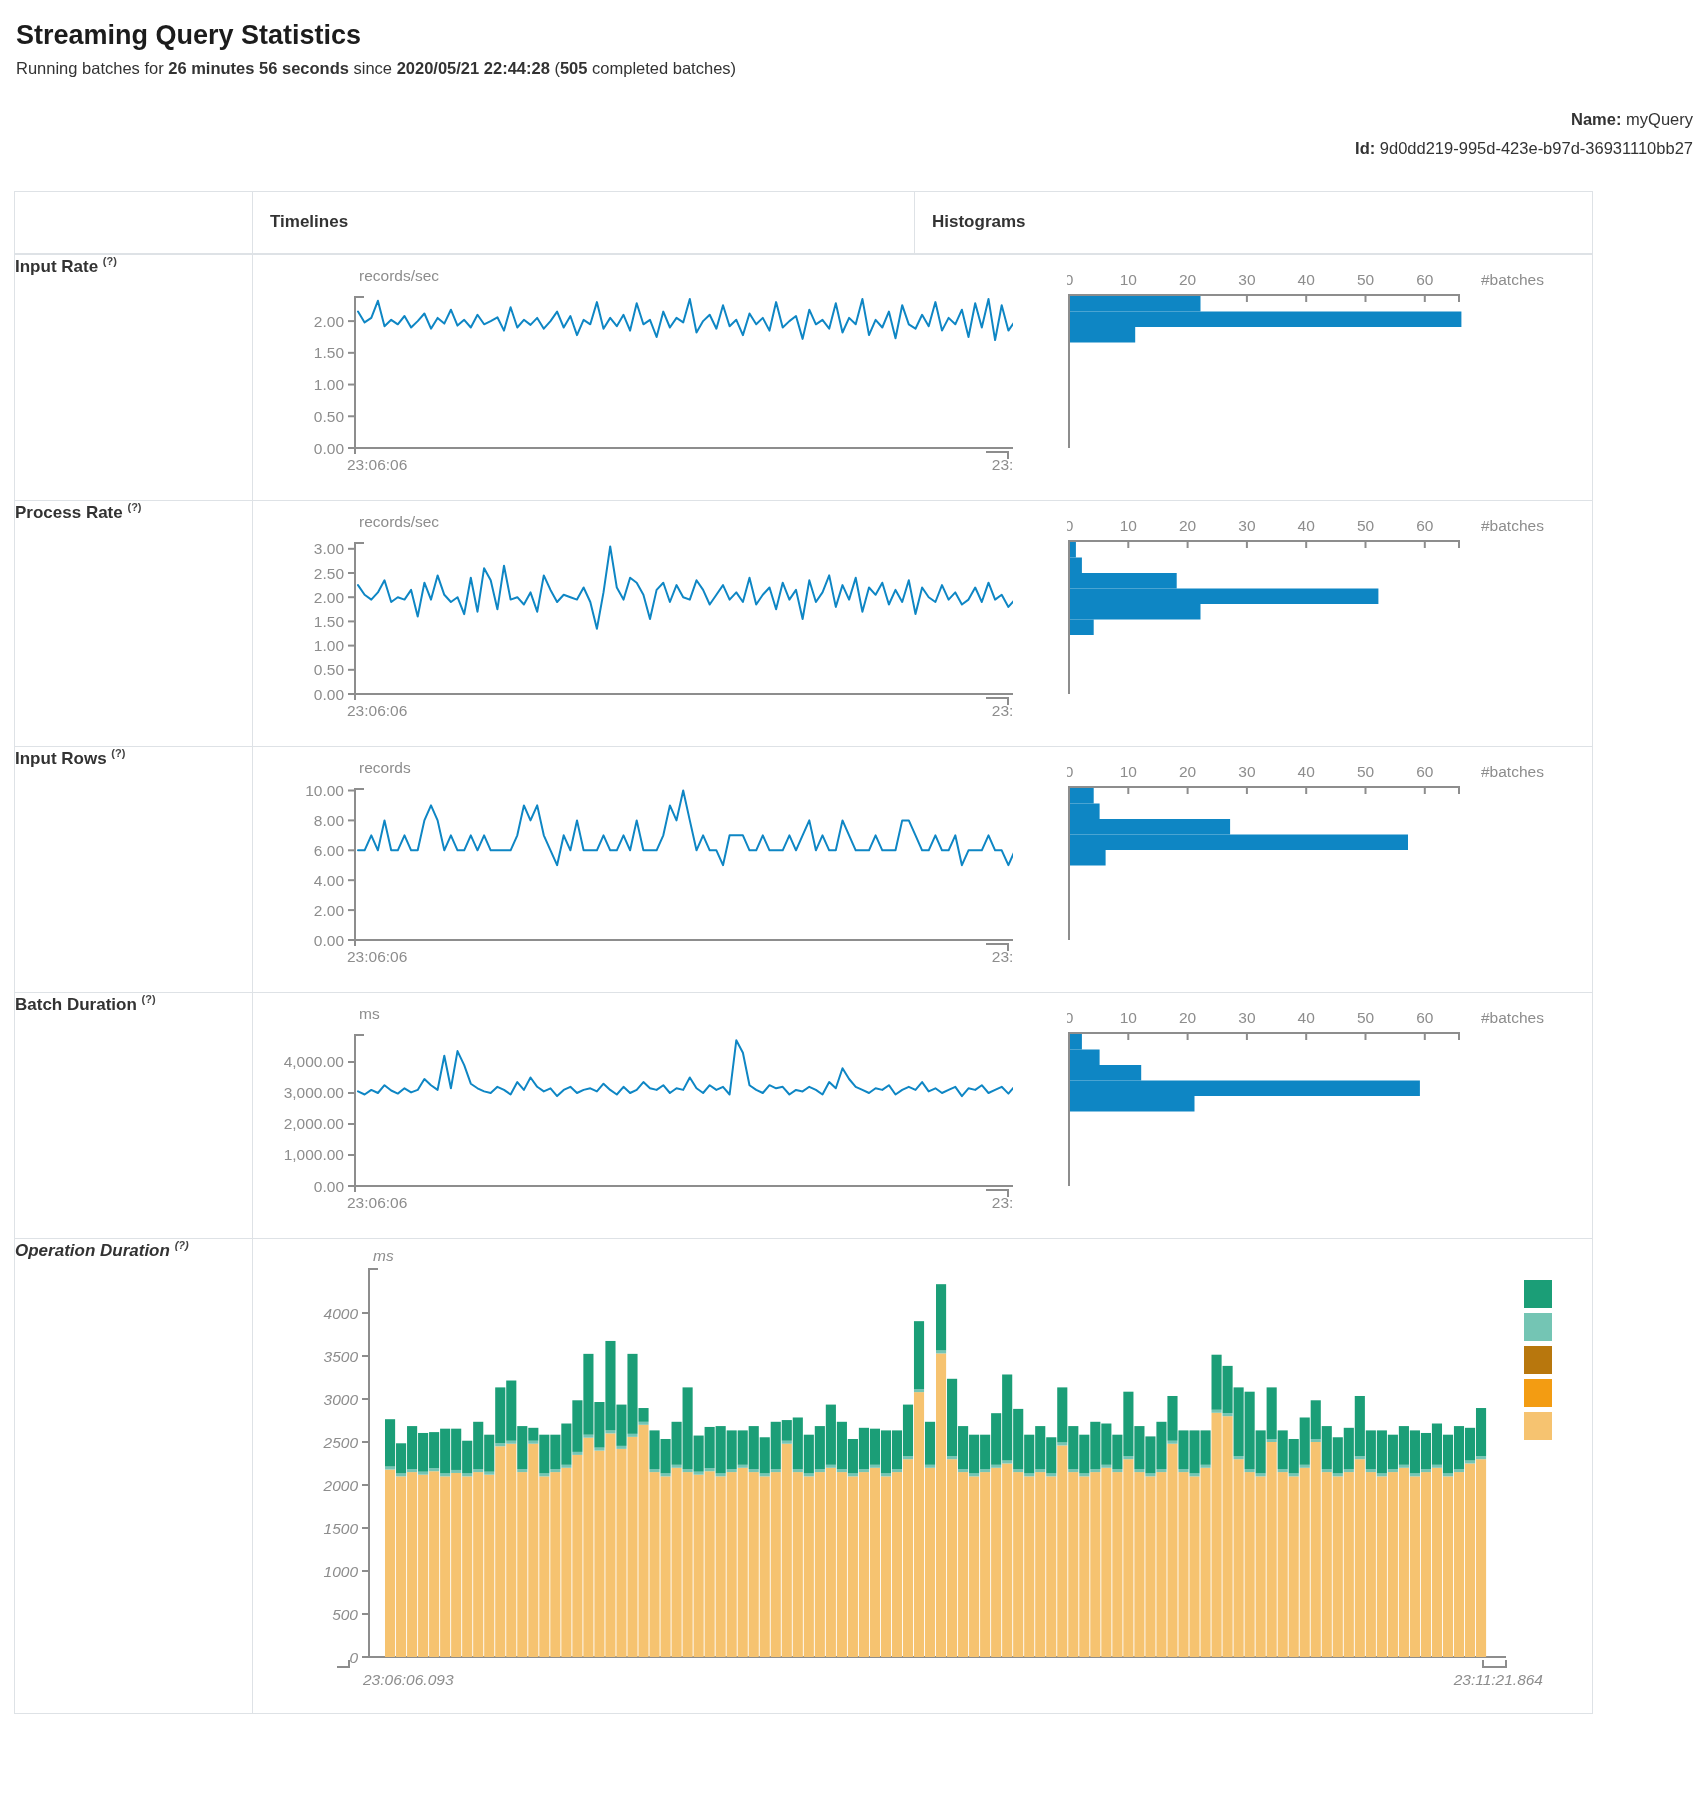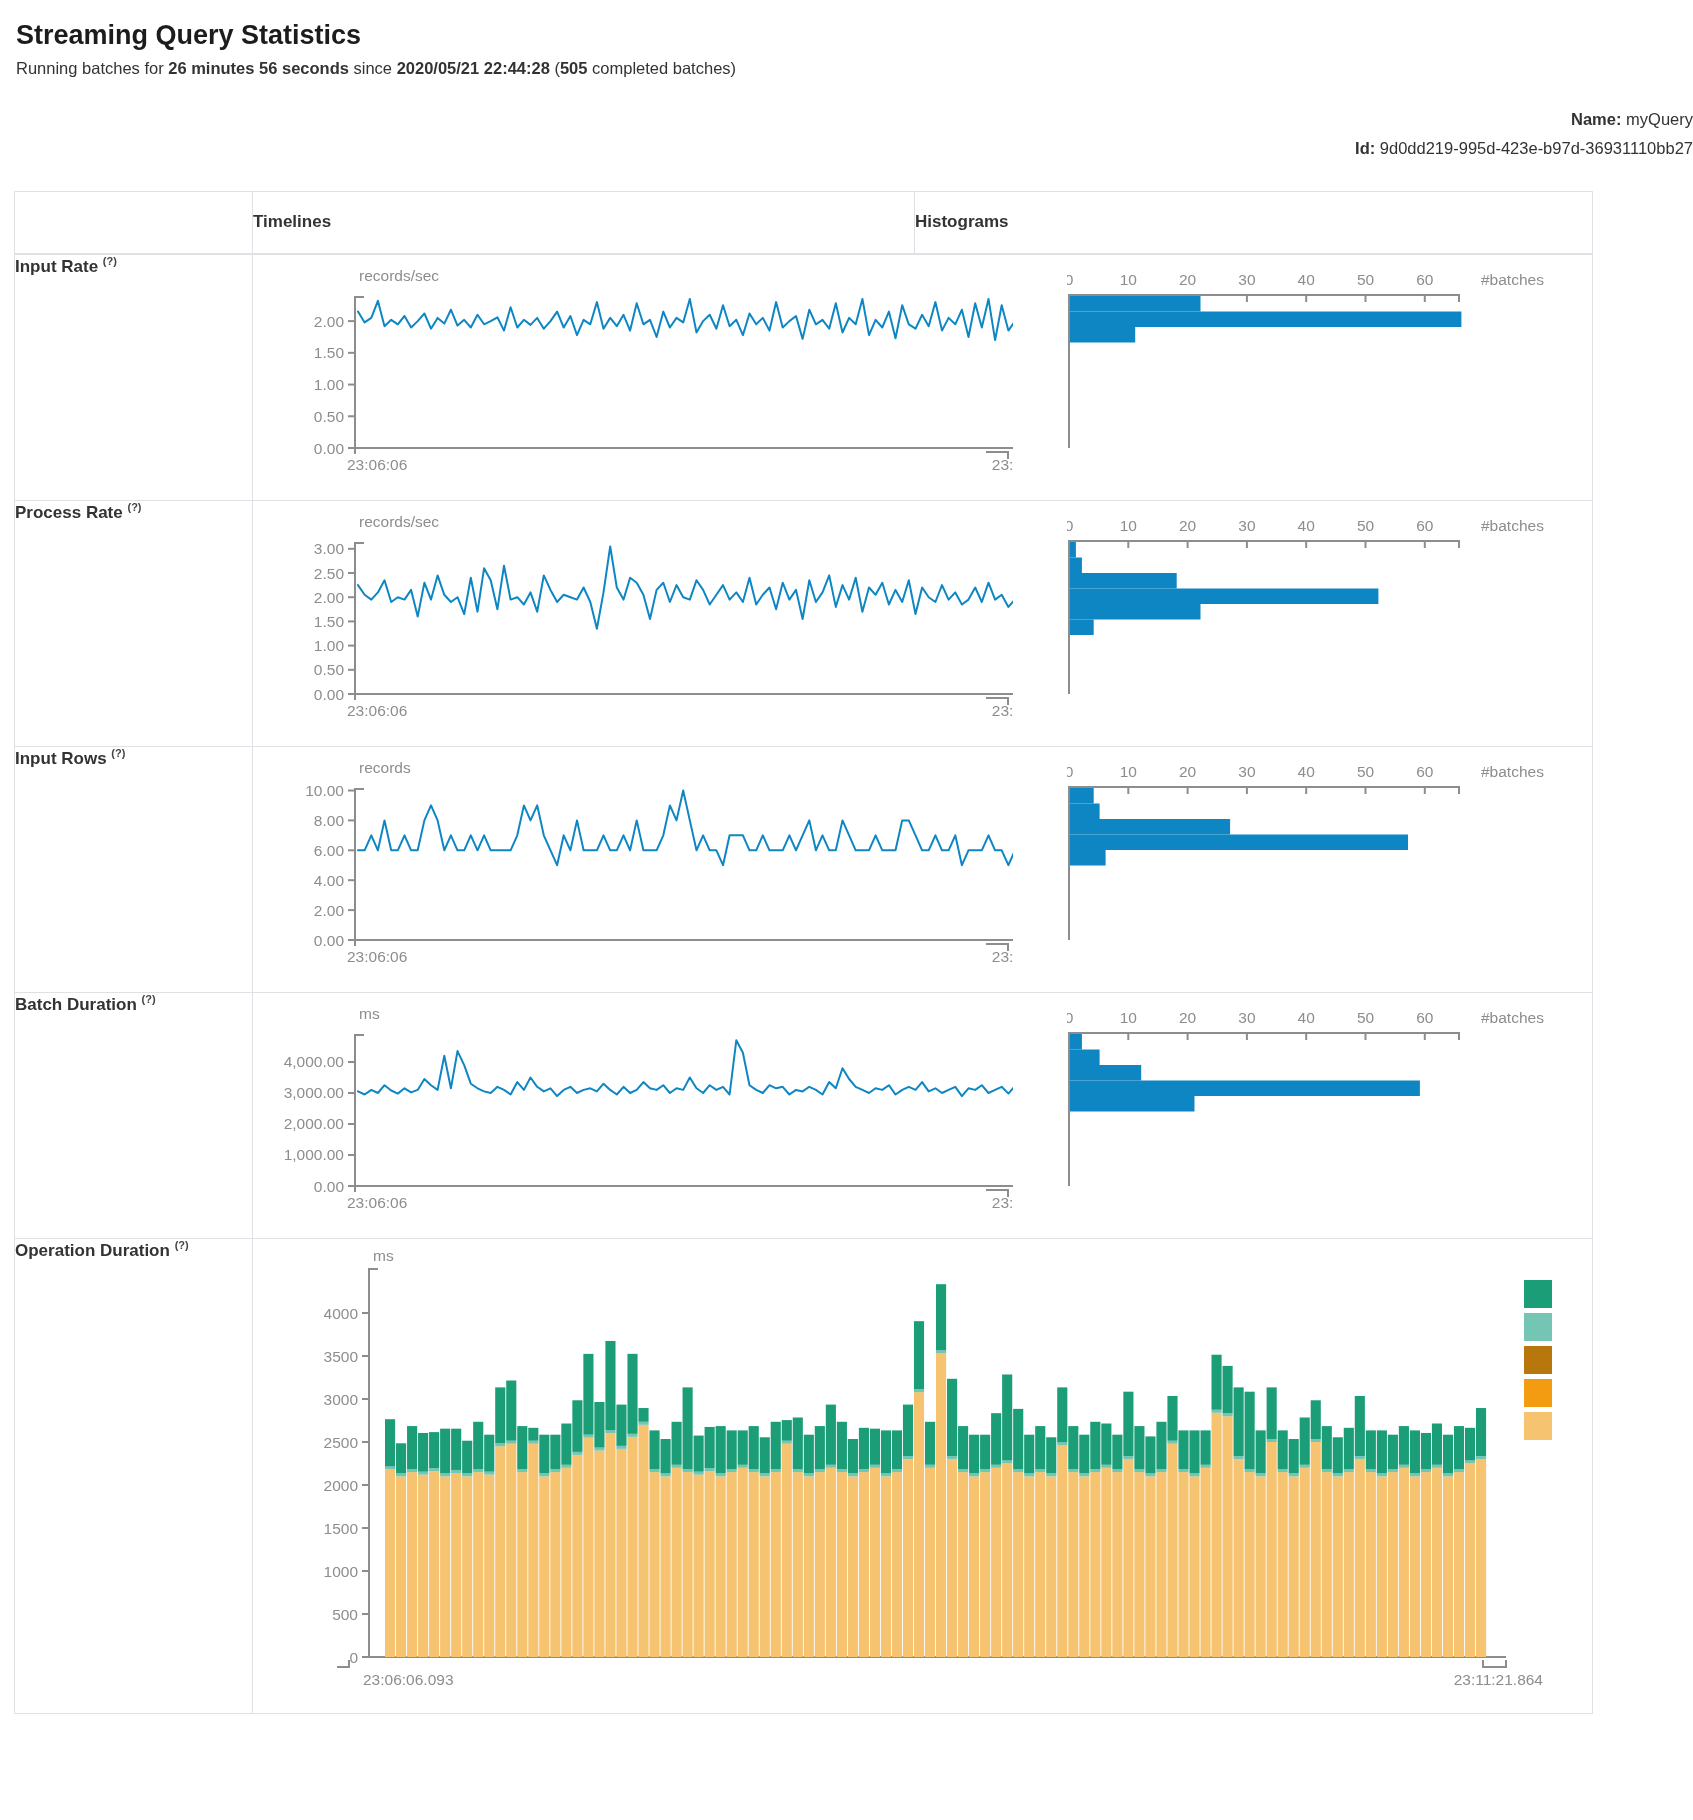--- a/index.html
+++ b/index.html
@@ -3,27 +3,27 @@
 <meta charset="utf-8">
 <style>
   html,body{margin:0;padding:0;background:#fff;}
   body{width:1693px;height:1820px;overflow:hidden;font-family:"Liberation Sans",sans-serif;color:#333;}
   .page{padding:14px 0 0 14px;}
   h1{font-size:27px;margin:6px 0 0 2px;color:#1c1c1c;font-weight:700;letter-spacing:0;}
   .subtitle{margin:8px 0 0 2px;font-size:16.5px;color:#333;}
   .meta{margin:27px 0 0 2px;font-size:16.5px;line-height:29px;text-align:right;}
   table.stats{border-collapse:collapse;table-layout:fixed;width:1578px;margin-top:28px;border:1px solid #dee2e6;}
   table.stats th{border:1px solid #dee2e6;border-bottom:2px solid #dee2e6;text-align:left;
-    font-size:17px;color:#333;padding:0 0;height:62px;box-sizing:border-box;vertical-align:middle;font-weight:700;}
+    font-size:17px;color:#333;padding:0 17px;height:62px;box-sizing:border-box;vertical-align:middle;font-weight:700;}
   table.stats td{border-top:1px solid #dee2e6;padding:0;vertical-align:top;}
   td.rowlab{border-right:1px solid #dee2e6;vertical-align:middle;font-weight:700;font-size:17px;
     padding-left:15px;box-sizing:border-box;}
   td.rowlab sup{font-size:11px;font-weight:700;color:#444;}
   tr.datarow{height:214px;}
-  tr.oprow{height:475px;}
+  tr.oprow{height:475px;font-style:italic;}
   td.chart{padding:2px 0 0 1px;}
   svg{display:block;}
   svg.timeline{width:760px;height:245px;}
   svg.hist{width:520px;height:245px;margin-left:152px;}
   svg.op{width:1336px;height:470px;}
   td.opcell{position:relative;}
   .op-legend{position:absolute;left:1271px;top:41px;}
   .op-legend .sw{width:28px;height:28px;margin-bottom:5px;}
   svg text{font-family:"Liberation Sans",sans-serif;}
 </style>

